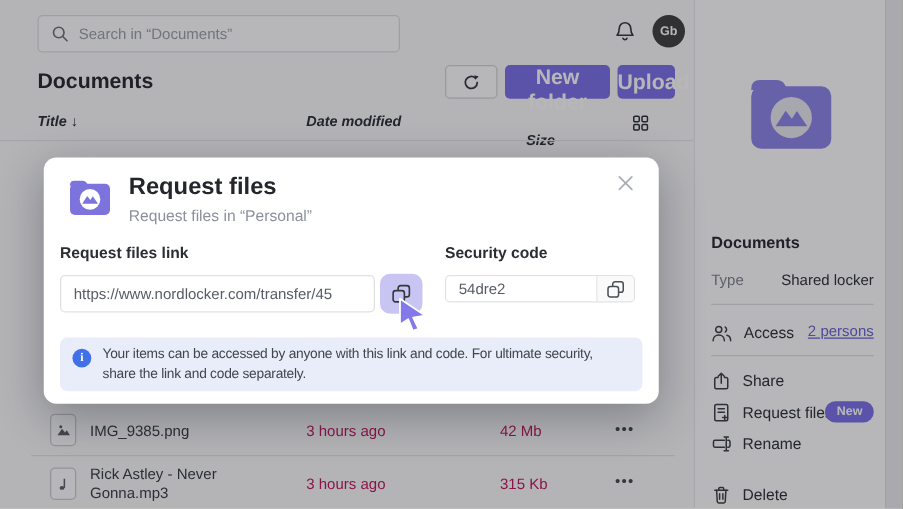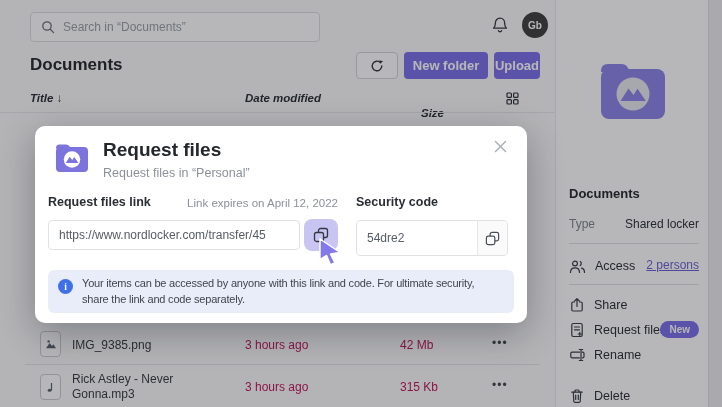--- a/index.html
+++ b/index.html
@@ -12,21 +12,21 @@
   .search-box { position:absolute; left:30px; top:12px; width:290px; height:30px; border:1px solid #dcdde0; border-radius:4px; background:#fff; display:flex; align-items:center; padding-left:10px; gap:8px; }
   .search-box input { border:none; outline:none; flex:1; font-size:12px; color:#3a3f46; background:transparent; }
   .search-box input::placeholder { color:#9aa0a8; }
 
   .pill-btn { position:absolute; left:388px; top:15px; height:24px; padding:0 12px; border-radius:12px; background:#f0f0f2; font-size:11px; font-weight:bold; color:#33373c; line-height:24px; border:none; cursor:pointer; }
   .bell { position:absolute; left:490px; top:15px; width:20px; height:22px; cursor:pointer; }
   .avatar { position:absolute; left:522px; top:12px; width:26px; height:26px; border-radius:50%; background:#404040; color:#fff; font-size:10px; font-weight:bold; display:flex; align-items:center; justify-content:center; cursor:pointer; }
 
   .page-title { position:absolute; left:30px; top:55px; font-size:17px; font-weight:bold; color:#26292e; }
   .refresh-btn { position:absolute; left:356px; top:52px; width:42px; height:27px; border:1px solid #d3d4d8; border-radius:4px; background:#fff; display:flex; align-items:center; justify-content:center; cursor:pointer; }
-  .purple-btn { position:absolute; top:52px; height:27px; border:none; border-radius:4px; background:#7a70e8; color:#fff; font-size:13px; font-weight:bold; cursor:pointer; }
+  .purple-btn { position:absolute; top:52px; height:27px; border:none; border-radius:4px; background:#7a70e8; color:#fff; font-size:17px; font-weight:bold; cursor:pointer; }
   .btn-newfolder { left:404px; width:84px; }
   .btn-upload { left:494px; width:46px; }
 
   .col-head { position:absolute; top:92px; font-size:11.5px; font-weight:bold; color:#2b2f35;font-style:italic; }
   .head-divider { position:absolute; left:0; top:112px; width:555px; height:1px; background:#e7e8ea; }
   .grid-icon { position:absolute; left:506px; top:92px; cursor:pointer; }
 
   .file-icon-box { position:absolute; left:40px; width:21px; height:26px; border:1px solid #c9ccd1; border-radius:4px; display:flex; align-items:center; justify-content:center; background:#fff; }
   .row-text { position:absolute; font-size:12px; }
   .row-name { color:#383c42; }
@@ -52,21 +52,21 @@
   .modal { position:absolute; left:35px; top:126px; width:492px; height:197px; background:#fff; border-radius:10px; box-shadow:0 10px 36px rgba(10,12,20,0.30); z-index:10; }
   .m-folder { position:absolute; left:18px; top:14px; }
   .m-title { position:absolute; left:68px; top:13px; font-size:19px; font-weight:bold; color:#23262b; }
   .m-subtitle { position:absolute; left:68px; top:40px; font-size:12.5px; color:#8b909a; }
   .m-close { position:absolute; left:458px; top:13px; width:18px; height:18px; cursor:pointer; }
   .m-label { position:absolute; top:69px; font-size:12.5px; font-weight:bold; color:#2a2e34; }
   .m-expiry { position:absolute; top:71px; right:189px; font-size:11.5px; color:#8b9099; }
   .m-input { position:absolute; top:94px; height:30px; border:1px solid #e0e1e5; border-radius:4px; font-size:12px; color:#565c66; background:#fff; }
   .link-input { left:13px; width:252px; padding:0 10px; outline:none; }
   .copy-btn-active { position:absolute; left:269px; top:93px; width:34px; height:32px; border-radius:8px; background:#c9c5f3; border:none; display:flex; align-items:center; justify-content:center; cursor:pointer; }
-  .code-group { position:absolute; left:321px; top:94px; width:152px; height:36px; border:1px solid #e0e1e5; border-radius:4px; display:flex; overflow:hidden; }
+  .code-group { position:absolute; left:321px; top:94px; width:152px; height:22px; border:1px solid #e0e1e5; border-radius:4px; display:flex; overflow:hidden; }
   .code-group input { flex:1; border:none; outline:none; padding:0 10px; font-size:12px; color:#565c66; min-width:0; }
   .code-copy { width:30px; border:none; border-left:1px solid #e6e7ea; background:#fafafb; display:flex; align-items:center; justify-content:center; cursor:pointer; }
   .tooltip { position:absolute; left:203px; top:101px; height:21px; line-height:21px; padding:0 8px; background:#1f2126; color:#fff; font-size:10.5px; font-weight:bold; border-radius:4px; z-index:3; white-space:nowrap; }
   .cursor { position:absolute; left:283px; top:112px; z-index:4; }
   .info-box { position:absolute; left:13px; top:144px; width:466px; height:43px; background:#e9edf9; border-radius:6px; }
   .info-icon { position:absolute; left:10px; top:9px; width:15px; height:15px; border-radius:50%; background:#4070e8; color:#fff; font-size:9.5px; font-weight:bold; display:flex; align-items:center; justify-content:center; font-family:"Liberation Serif", serif; }
   .info-text { position:absolute; left:34px; top:6px; width:418px; font-size:11px; letter-spacing:-0.2px; line-height:15.5px; color:#40454c; }
 
   svg { display:block; }
 </style>
@@ -242,21 +242,20 @@
     <div class="m-close">
       <svg width="15" height="15" viewBox="0 0 15 15">
           <g stroke="#a9adb4" stroke-width="1.4" stroke-linecap="round">
             <line x1="2.5" y1="2.5" x2="12.5" y2="12.5"></line>
             <line x1="12.5" y1="2.5" x2="2.5" y2="12.5"></line>
           </g>
         </svg>
     </div>
 
     <div class="m-label" style="left:13px;">Request files link</div>
-    <div class="m-expiry">Link expires on April 12, 2022</div>
     <div class="m-label" style="left:321px;">Security code</div>
 
     <input class="m-input link-input" type="text" readonly="" value="https://www.nordlocker.com/transfer/45" style="">
     <button class="copy-btn-active">
       <svg width="16" height="16" viewBox="0 0 16 16">
           <g fill="none" stroke="#34383f" stroke-width="1.3">
             <rect x="5.5" y="1.5" width="9" height="9" rx="2"></rect>
             <rect x="1.5" y="5.5" width="9" height="9" rx="2" fill="#c9c5f3"></rect>
           </g>
         </svg>

